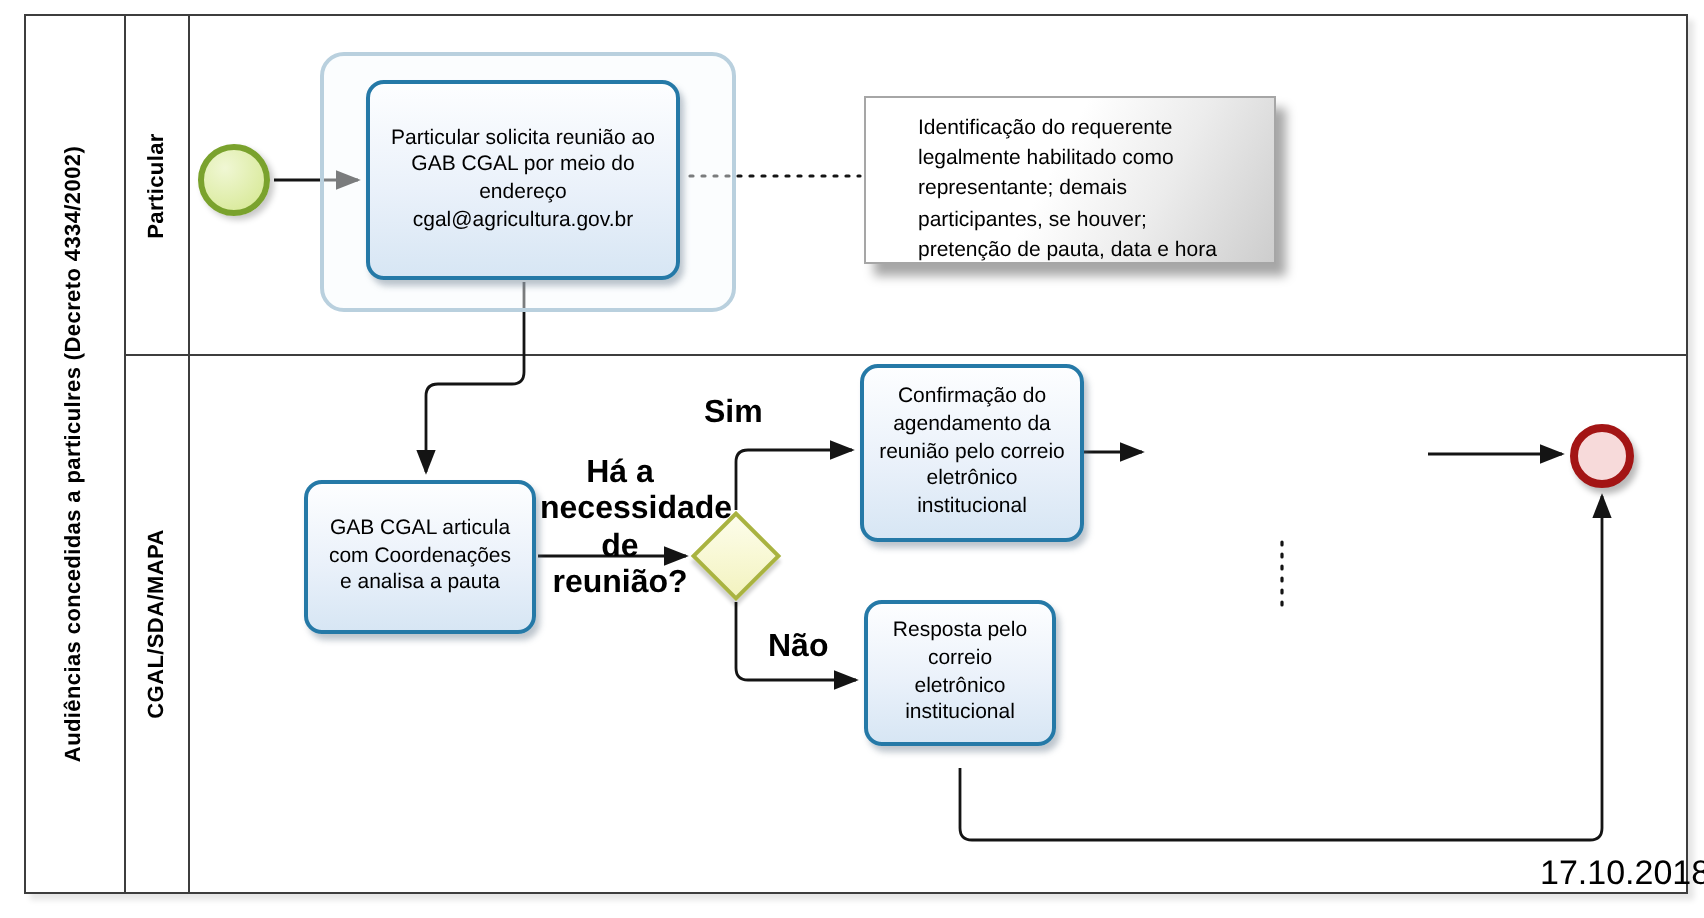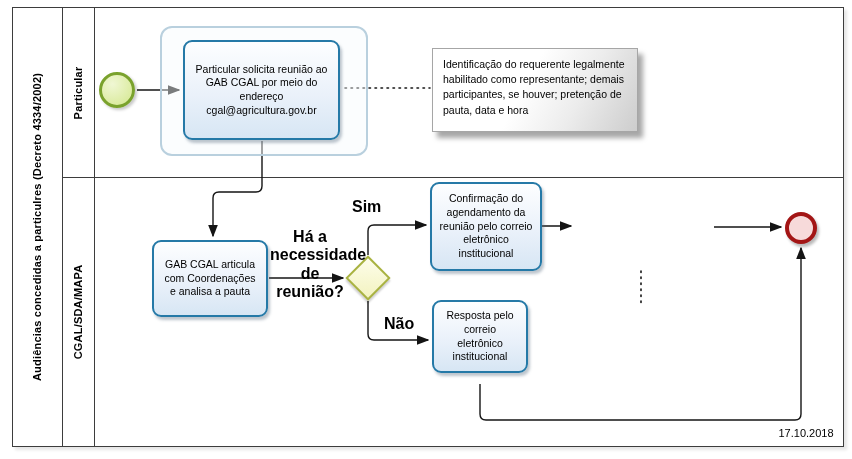--- a/index.html
+++ b/index.html
@@ -70,31 +70,31 @@
     position:absolute; left:352px; top:262px; width:32px; height:32px;
     transform:rotate(45deg); border:2px solid #a9b340; box-sizing:border-box;
     background:linear-gradient(135deg,#fdfdea,#f3f3c0);
     box-shadow:2px 2px 2px rgba(0,0,0,.18);
   }
 
   .annotation {
     position:absolute; box-sizing:border-box; border:1px solid #a6a6a6;
     background:linear-gradient(118deg,#ffffff 45%,#ececec 70%,#cdcdcd 100%);
     box-shadow:5px 6px 5px rgba(0,0,0,.35);
-    font-size:10.5px; line-height:1.45; padding:8px 10px; text-align:left;
+    font-size:10.5px; line-height:1.45; padding:8px 26px; text-align:left;
   }
   .annotation--identificacao { left:432px; top:48px;  width:206px; height:84px; }
   .annotation--presenca      { left:588px; top:307px; width:122px; height:86px; }
 
   .flow-label { position:absolute; font-weight:bold; font-size:16px; }
   .flow-label--question { left:270px; top:228px; width:80px; text-align:center; line-height:1.15; }
   .flow-label--sim { left:352px; top:198px; }
   .flow-label--nao { left:384px; top:315px; }
 
-  .date-label { position:absolute; left:770px; top:427px; width:72px; font-size:11px; text-align:center; }
+  .date-label { position:absolute; left:770px; top:427px; width:72px; font-size:17px; text-align:right; }
 </style>
 </head>
 <body>
 
 <div class="stage">
 
   <div class="pool">
     <div class="pool-title-col">
       <div class="vlabel">Audiências concedidas a particulres (Decreto 4334/2002)</div>
     </div>

